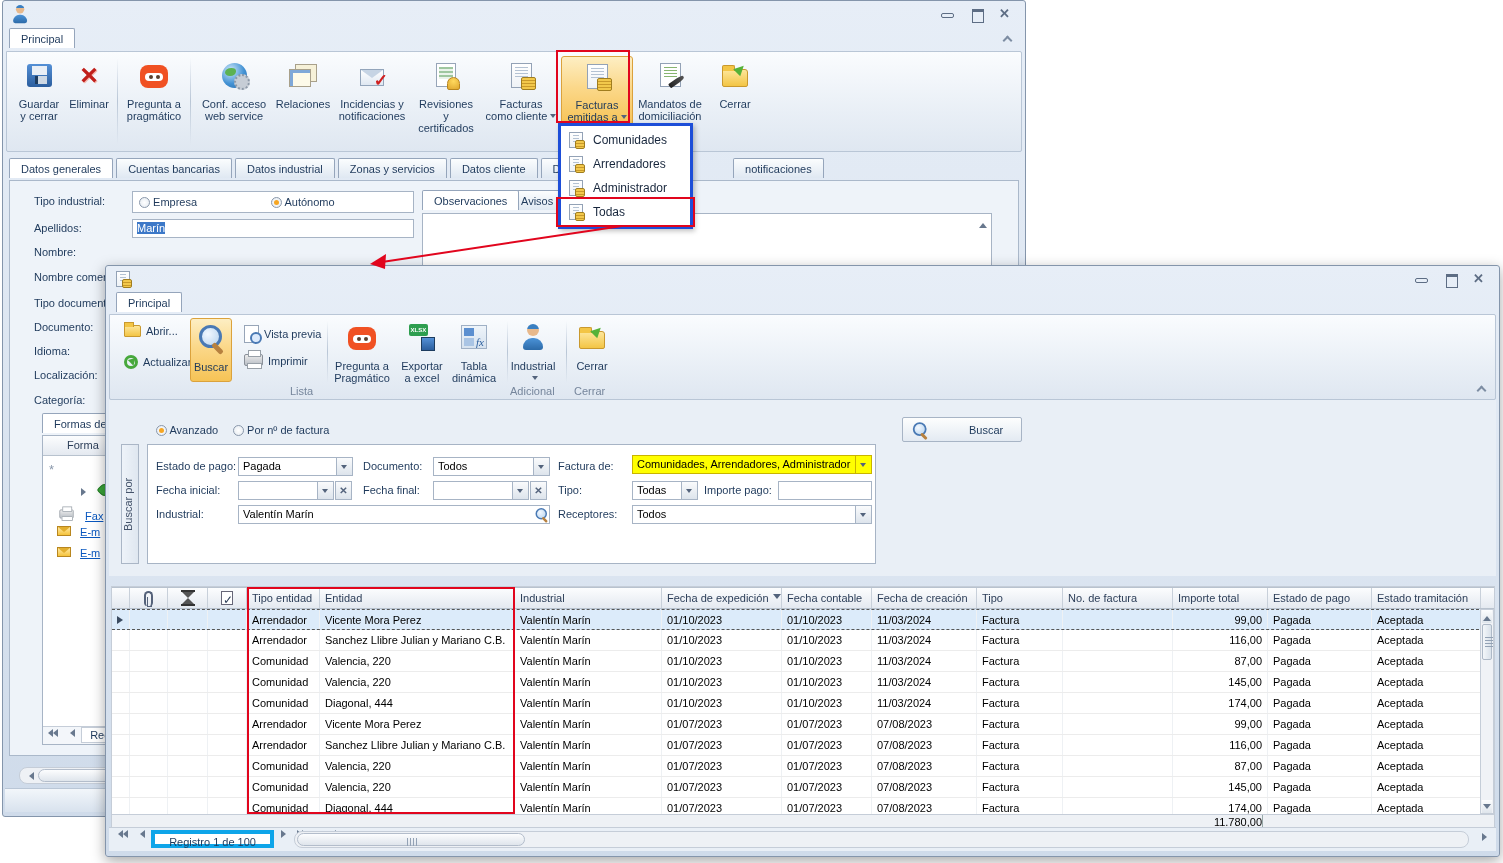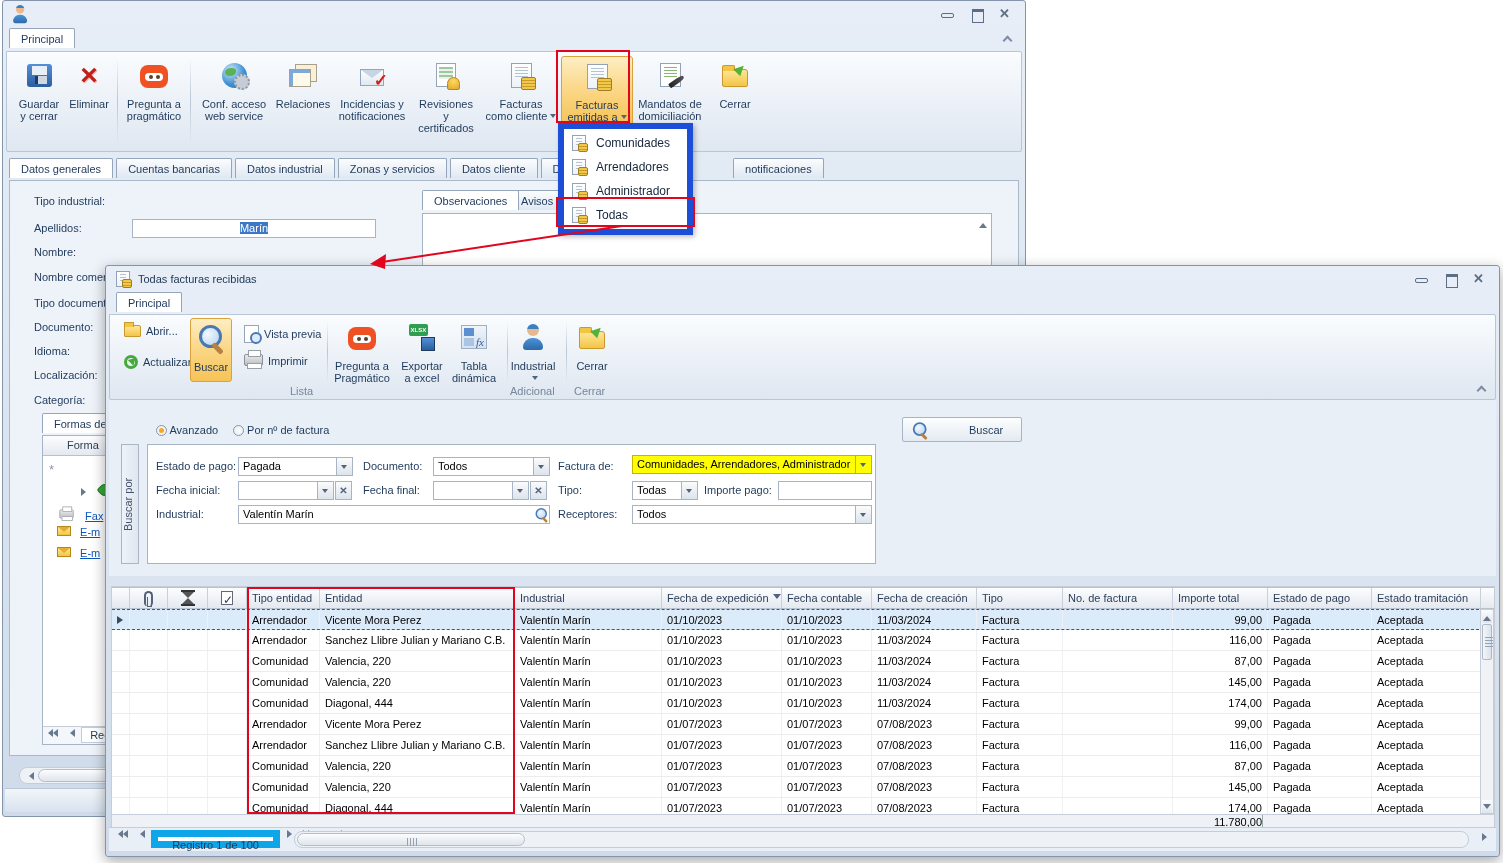--- a/index.html
+++ b/index.html
@@ -76,21 +76,21 @@
   .tri-l { display:inline-block; border:4px solid transparent; border-right:5px solid #68788e; }
   .tri-r { display:inline-block; border:4px solid transparent; border-left:5px solid #68788e; }
 
   .navbtn { display:inline-block; width:16px; height:17px; text-align:center; line-height:15px; color:#5a6a80; font-size:9px; }
   .scrollh { position:absolute; height:17px; background:#eef1f5; border:1px solid #c5cdd8; border-radius:8px; }
   .scrollh .thumb { position:absolute; top:1px; bottom:1px; background:linear-gradient(#fcfdfe,#dfe5ec); border:1px solid #b3bdcb; border-radius:7px; }
   .grip { position:absolute; top:4px; width:10px; height:8px;
           background:repeating-linear-gradient(90deg,#93a2b5 0 1px,transparent 1px 3px); }
 
   
-  .menu { position:absolute; background:#fff; border:6px solid #1d4ed8; box-shadow:2px 2px 5px rgba(0,0,0,.25); z-index:30; padding:2px; }
+  .menu { position:absolute; background:#fff; border:3px solid #1d4ed8; box-shadow:2px 2px 5px rgba(0,0,0,.25); z-index:30; padding:2px; }
   .menu-item { display:flex; align-items:center; gap:10px; height:24px; padding:0 10px 0 6px; color:#17263c; font-size:12px; }
 
   
   .ic { position:relative; display:inline-block; flex:none; }
   .i-save { width:25px; height:23px; background:linear-gradient(#5490d6,#2b5e9e); border-radius:3px; }
   .i-save::before { content:""; position:absolute; left:5px; top:2px; right:5px; height:9px; background:#e9eff6; }
   .i-save::after { content:""; position:absolute; left:8px; bottom:3px; width:9px; height:8px; background:#cdd8e4; border-left:3px solid #1d3c5f; }
   .i-del::before { content:"\00d7"; font-size:30px; line-height:22px; font-weight:bold; color:#c01f1b; text-shadow:1px 1px 0 #f4b9b0; }
   .i-robot { width:28px; height:23px; background:#f05123; border-radius:8px; margin-top:3px; }
   .i-robot::before { content:""; position:absolute; left:5px; right:5px; top:8px; height:8px; background:#fff; border-radius:4px; }
@@ -267,22 +267,26 @@
     
       <span class="tab">Datos cliente</span>
     
       <span class="tab">Datos provee</span>
     
       <span class="tab" style="margin-left: 100px;">notificaciones</span>
     </div>
 
   <div style="position:absolute;left:6px;top:179px;right:6px;bottom:60px;border:1px solid #aab8ca;background:#eef3f9;">
     <span class="field-label" style="left:24px;top:14px;">Tipo industrial:</span>
+    <div style="position:absolute;left:122px;top:10px;width:282px;height:22px;background:#fff;border:1px solid #a7b4c5;">
+      <span style="position:absolute;left:6px;top:4px;"><span class="radio"></span> <span>Empresa</span></span>
+      <span style="position:absolute;left:138px;top:4px;"><span class="radio sel"></span> <span>Autónomo</span></span>
+    </div>
     <span class="field-label" style="left:24px;top:41px;">Apellidos:</span>
-    <div class="inputbox" style="left:122px;top:38px;width:244px;text-align:center;">
+    <div class="inputbox" style="left:122px;top:38px;width:282px;">
       <span style="background:#3c78c8;color:#fff;">Marín</span>
     </div>
     <span class="field-label" style="left:24px;top:65px;">Nombre:</span>
     <span class="field-label" style="left:24px;top:90px;">Nombre comer</span>
     <span class="field-label" style="left:24px;top:116px;">Tipo document</span>
     <span class="field-label" style="left:24px;top:140px;">Documento:</span>
     <span class="field-label" style="left:24px;top:164px;">Idioma:</span>
     <span class="field-label" style="left:24px;top:188px;">Localización:</span>
     <span class="field-label" style="left:24px;top:213px;">Categoría:</span>
 
@@ -329,21 +333,20 @@
     <div class="thumb" style="left:18px; width:420px;">
         <span class="grip" style="left:195px;"></span>
       </div>
   </div>
   <div style="position:absolute;left:2px;right:2px;bottom:4px;height:24px;background:linear-gradient(#f2f6fa,#d8e2ee);border-top:1px solid #b9c6d6;"></div>
 </div>
 
 <div class="window fw" id="fw" style="left:105px; top:265px; width:1395px; height:592px; box-shadow:0 4px 14px rgba(0,0,0,.35); z-index:10;">
   <div class="titlebar" style="height:26px;">
     <span class="ic i-inv sm" style="position:absolute;left:10px;top:5px;"></span>
-    <span class="title-text">Todas facturas recibidas</span>
     <span class="winbtns">
       <span class="wb wb-min"></span>
       <span class="wb wb-max"></span>
       <span class="wb wb-close">✕</span>
     </span>
   </div>
   <div style="position:absolute;left:10px;top:26px;">
     <span class="tab sel">Principal</span>
   </div>
 
@@ -693,21 +696,21 @@
         </div>
       <div class="arr" style="bottom:0;"><span class="tri-d"></span></div>
     </div>
 
     <div class="redbox" style="left:135px;top:0;width:268px;height:227px;"></div>
   </div>
 
   <div style="position:absolute;left:3px;right:3px;bottom:5px;height:24px;background:#e9eff6;border-top:1px solid #c5cdd8;">
     <span class="navbtn" style="margin-left:4px;"><span class="tri-l"></span><span class="tri-l" style="margin-left:-4px;"></span></span>
     <span class="navbtn"><span class="tri-l"></span></span>
-    <span style="display:inline-block;background:#fff;border:7px solid #0ea5e9;height:18px;line-height:17px;padding:0 14px;vertical-align:top;margin-top:2px;">Registro 1 de 100</span>
+    <span style="display:inline-block;background:#fff;border:4px solid #0ea5e9;height:18px;line-height:17px;padding:0 14px;vertical-align:top;margin-top:2px;">Registro 1 de 100</span>
     <span class="navbtn"><span class="tri-r"></span></span>
     <span class="navbtn"><span class="tri-r"></span><span class="tri-r" style="margin-left:-4px;"></span></span>
     <span class="navbtn" style="margin-left:8px;"><span class="tri-l"></span></span>
     <div class="scrollh" style="left:185px;top:3px;width:1175px;height:17px;">
       <div class="thumb" style="left:2px;width:228px;">
           <span class="grip" style="left:109px;"></span>
         </div>
     </div>
     <span class="navbtn" style="position:absolute;right:2px;top:3px;"><span class="tri-r"></span></span>
   </div>

